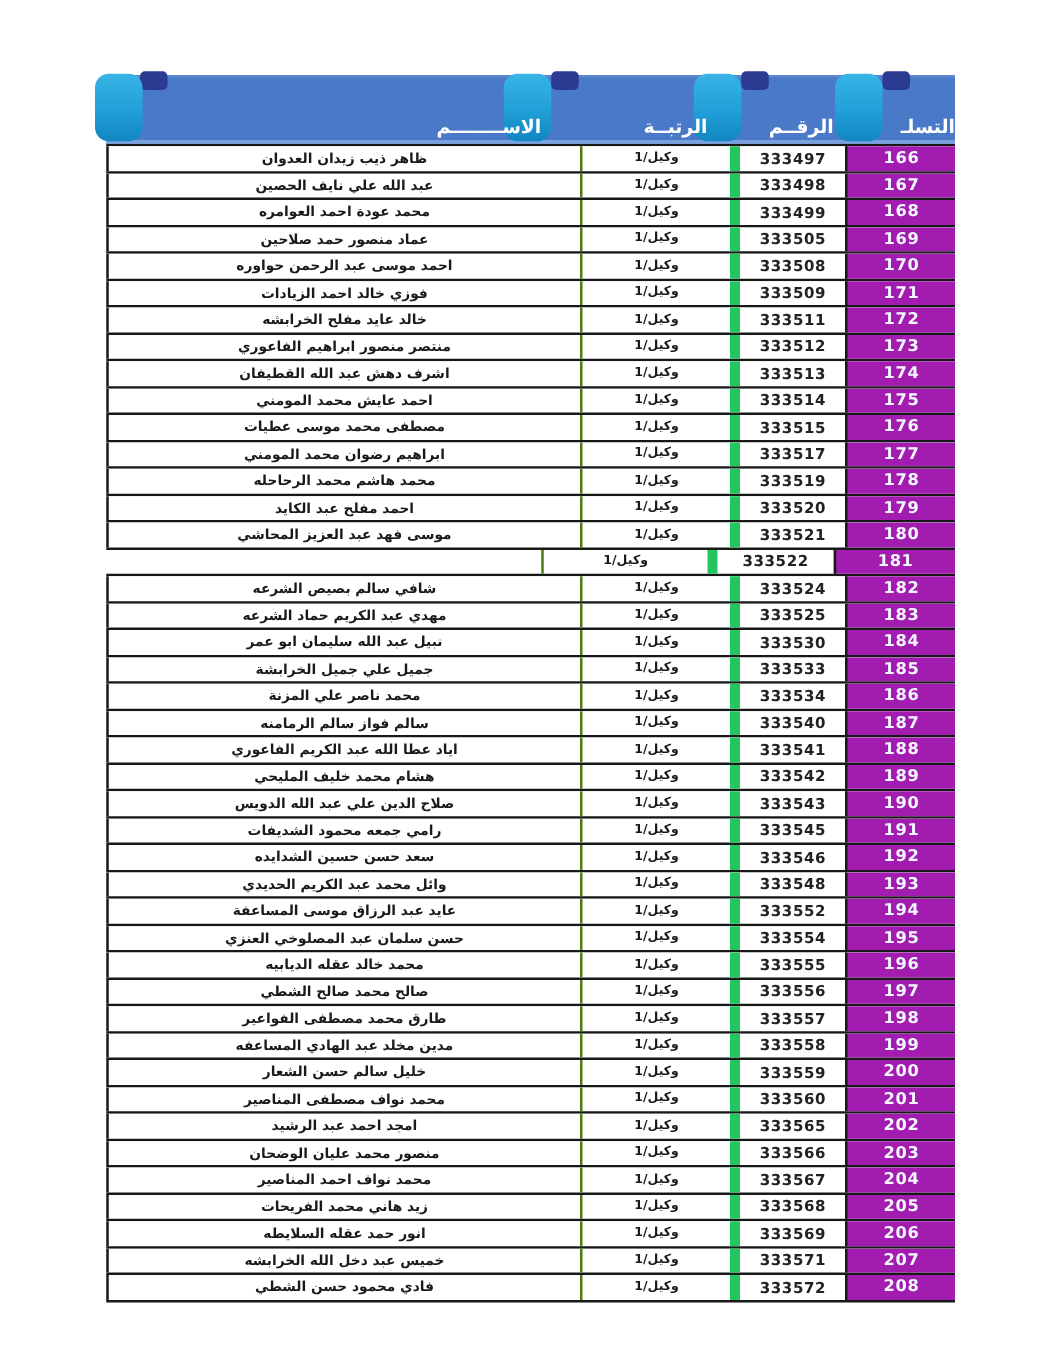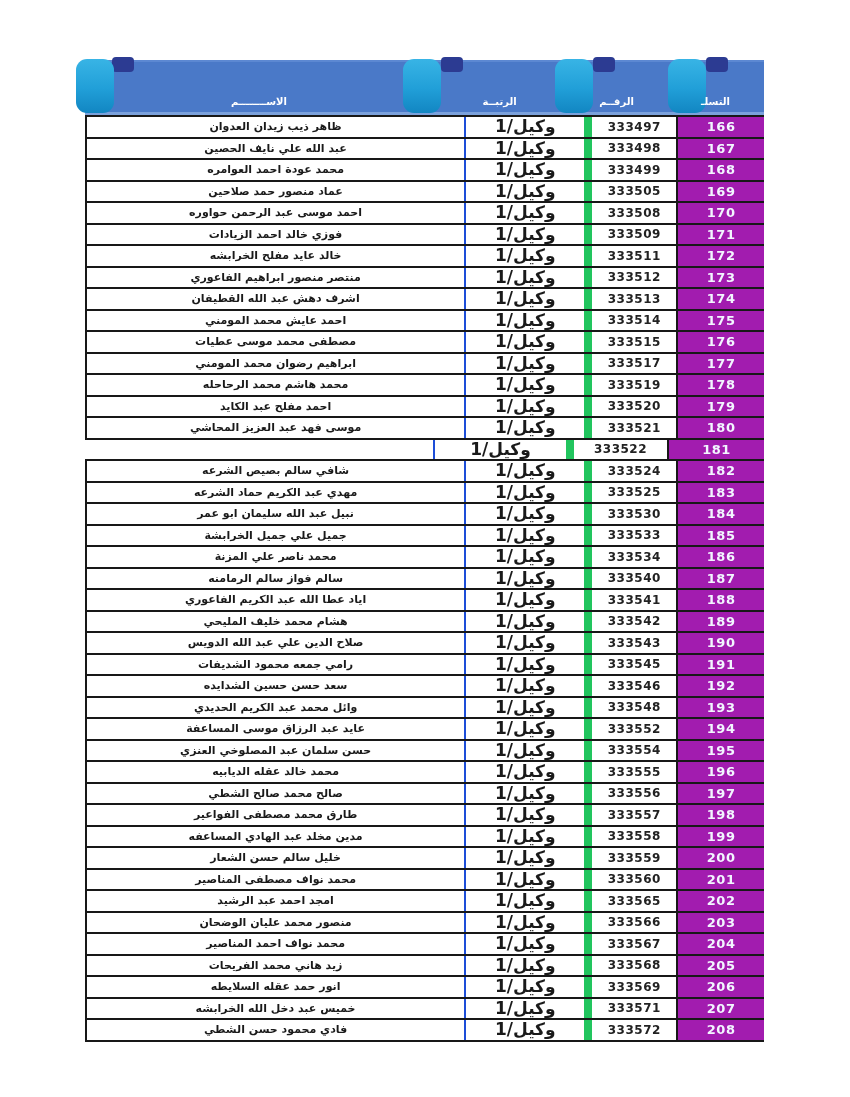--- a/index.html
+++ b/index.html
@@ -26,24 +26,24 @@
     height:55px;
     background:#4a79c8;
     border-top:2px solid #5c88d2;
     border-bottom:3px solid #7ba1dc;
     display:flex;
     z-index:1;
   }
   .hcell {
     display:flex;
     align-items:center;
-    justify-content:center;
+    justify-content:flex-start;
     color:#ffffff;
     font-weight:bold;
-    font-size:10px;
+    font-size:15px;
     padding-top:28px;
     position:relative;
     z-index:3;
   }
   .hcell.serial { width:97px; }
   .hcell.number { width:101px; }
   .hcell.rank   { width:133px; }
   .hcell.name   { width:348px; }
 
   .deco-cyan {
@@ -87,22 +87,22 @@
     white-space:nowrap;
     line-height:1;
   }
   .cell.name {
     width:420px;
     border-left:2px solid #181818;
     font-size:11px;
   }
   .cell.rank {
     width:133px;
-    border-left:2px solid #1d4ed8;
-    font-size:17px;
+    border-left:2px solid #4d7c0f;
+    font-size:10px;
   }
   .cell.number {
     width:101px;
     border-left:8px solid #22c55e;
     font-size:12px;
     letter-spacing:.5px;
     color:#222222;
     direction:ltr;
   }
   .cell.serial {

